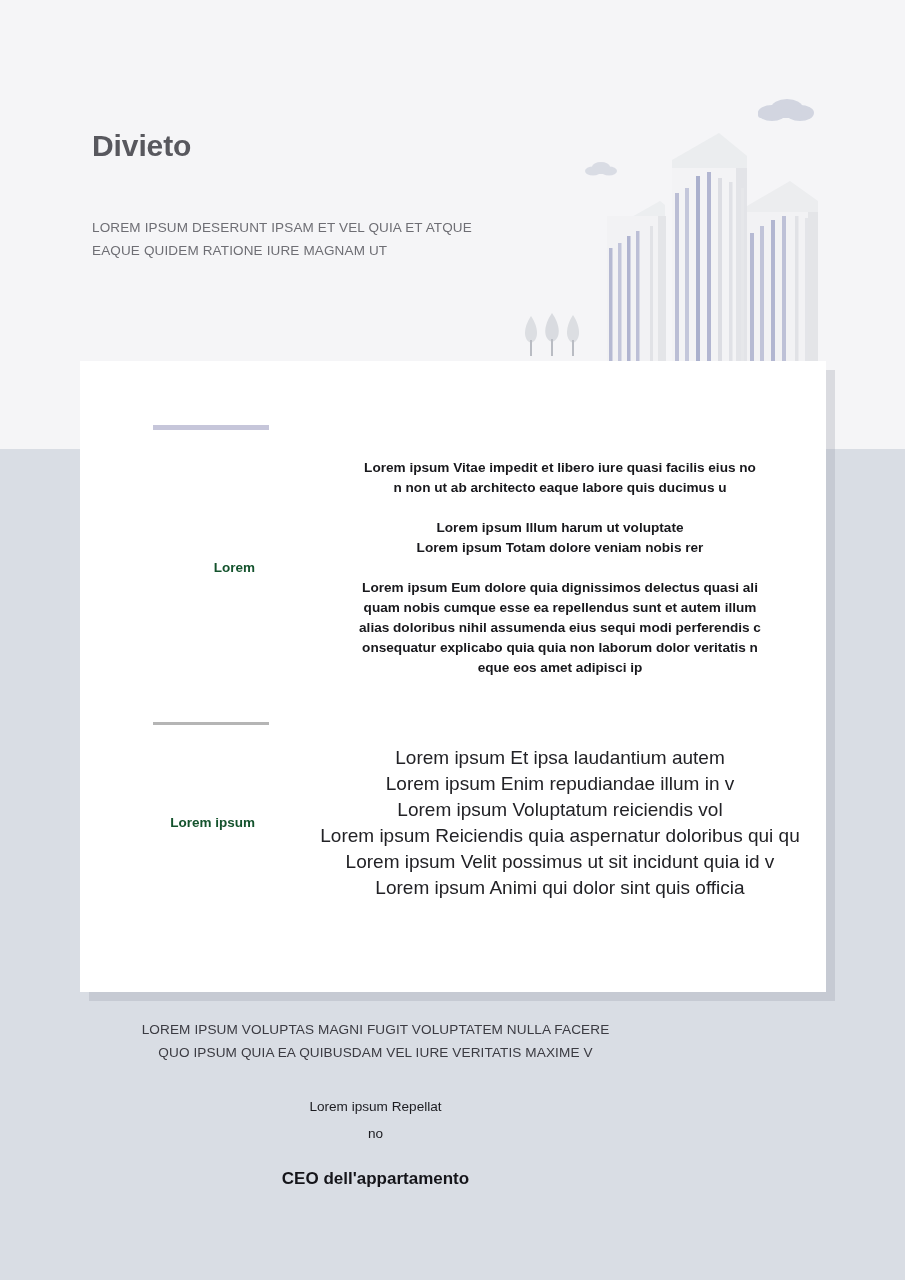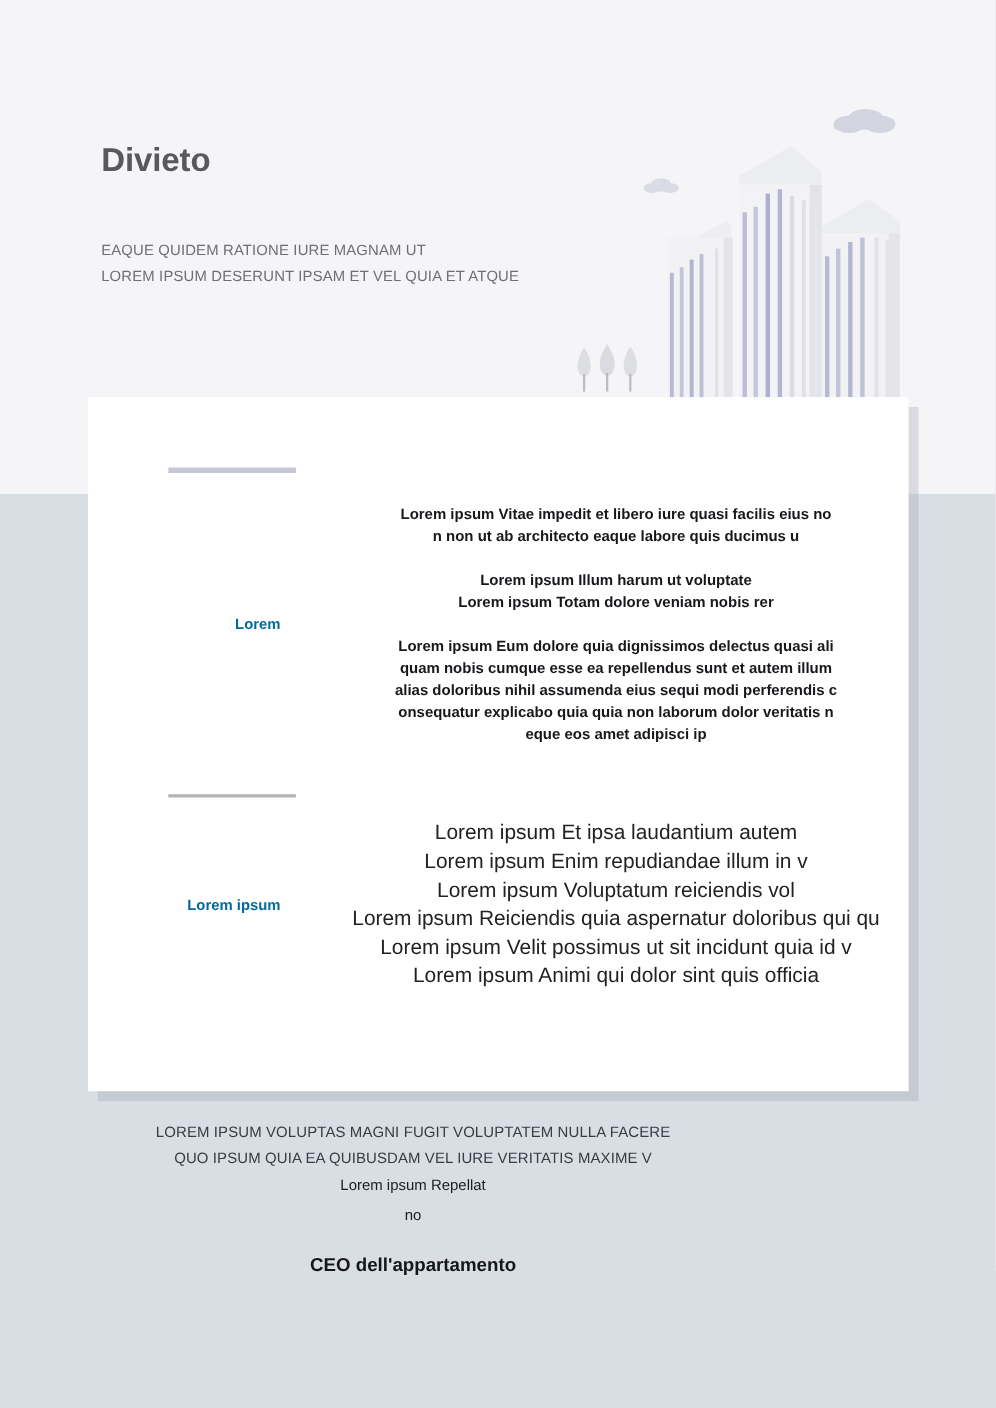--- a/index.html
+++ b/index.html
@@ -95,21 +95,21 @@
     align-items: center;
     padding-top: 0;
   }
   .row-label {
     width: 193px;
     flex: 0 0 193px;
     text-align: right;
     padding-right: 18px;
     font-size: 13.5px;
     font-weight: bold;
-    color: #0369a1;
+    color: #14532d;
     line-height: 18px;
   }
   .row-body {
     flex: 1 1 auto;
     padding-left: 21px;
     text-align: center;
   }
 
   .para-block {
     font-size: 13.6px;
@@ -139,20 +139,21 @@
     text-align: center;
     z-index: 6;
   }
   .footer-caps {
     font-size: 13.6px;
     line-height: 23px;
     color: #3b3b42;
     letter-spacing: 0.1px;
   }
   .footer-name {
+    margin-top: 29px;
     font-size: 13.6px;
     line-height: 27px;
     color: #1c1c21;
   }
   .footer-role {
     margin-top: 22px;
     font-size: 17px;
     font-weight: bold;
     color: #15151a;
   }
@@ -228,22 +229,22 @@
       <rect x="72" y="252" width="2" height="16" fill="#b9bcc3"></rect>
     </g>
   </svg>
 </div>
 
 <div class="header">
   <div class="header-title">
     <div>Divieto</div>
   </div>
   <div class="header-subtitle">
+    <div>LOREM IPSUM DESERUNT IPSAM ET VEL QUIA ET ATQUE</div>
     <div>EAQUE QUIDEM RATIONE IURE MAGNAM UT</div>
-    <div>LOREM IPSUM DESERUNT IPSAM ET VEL QUIA ET ATQUE</div>
   </div>
 </div>
 
 <div class="card">
 
   <div class="section section-1">
     <div class="divider divider-accent"></div>
     <div class="row">
       <div class="row-label">Lorem</div>
       <div class="row-body">

